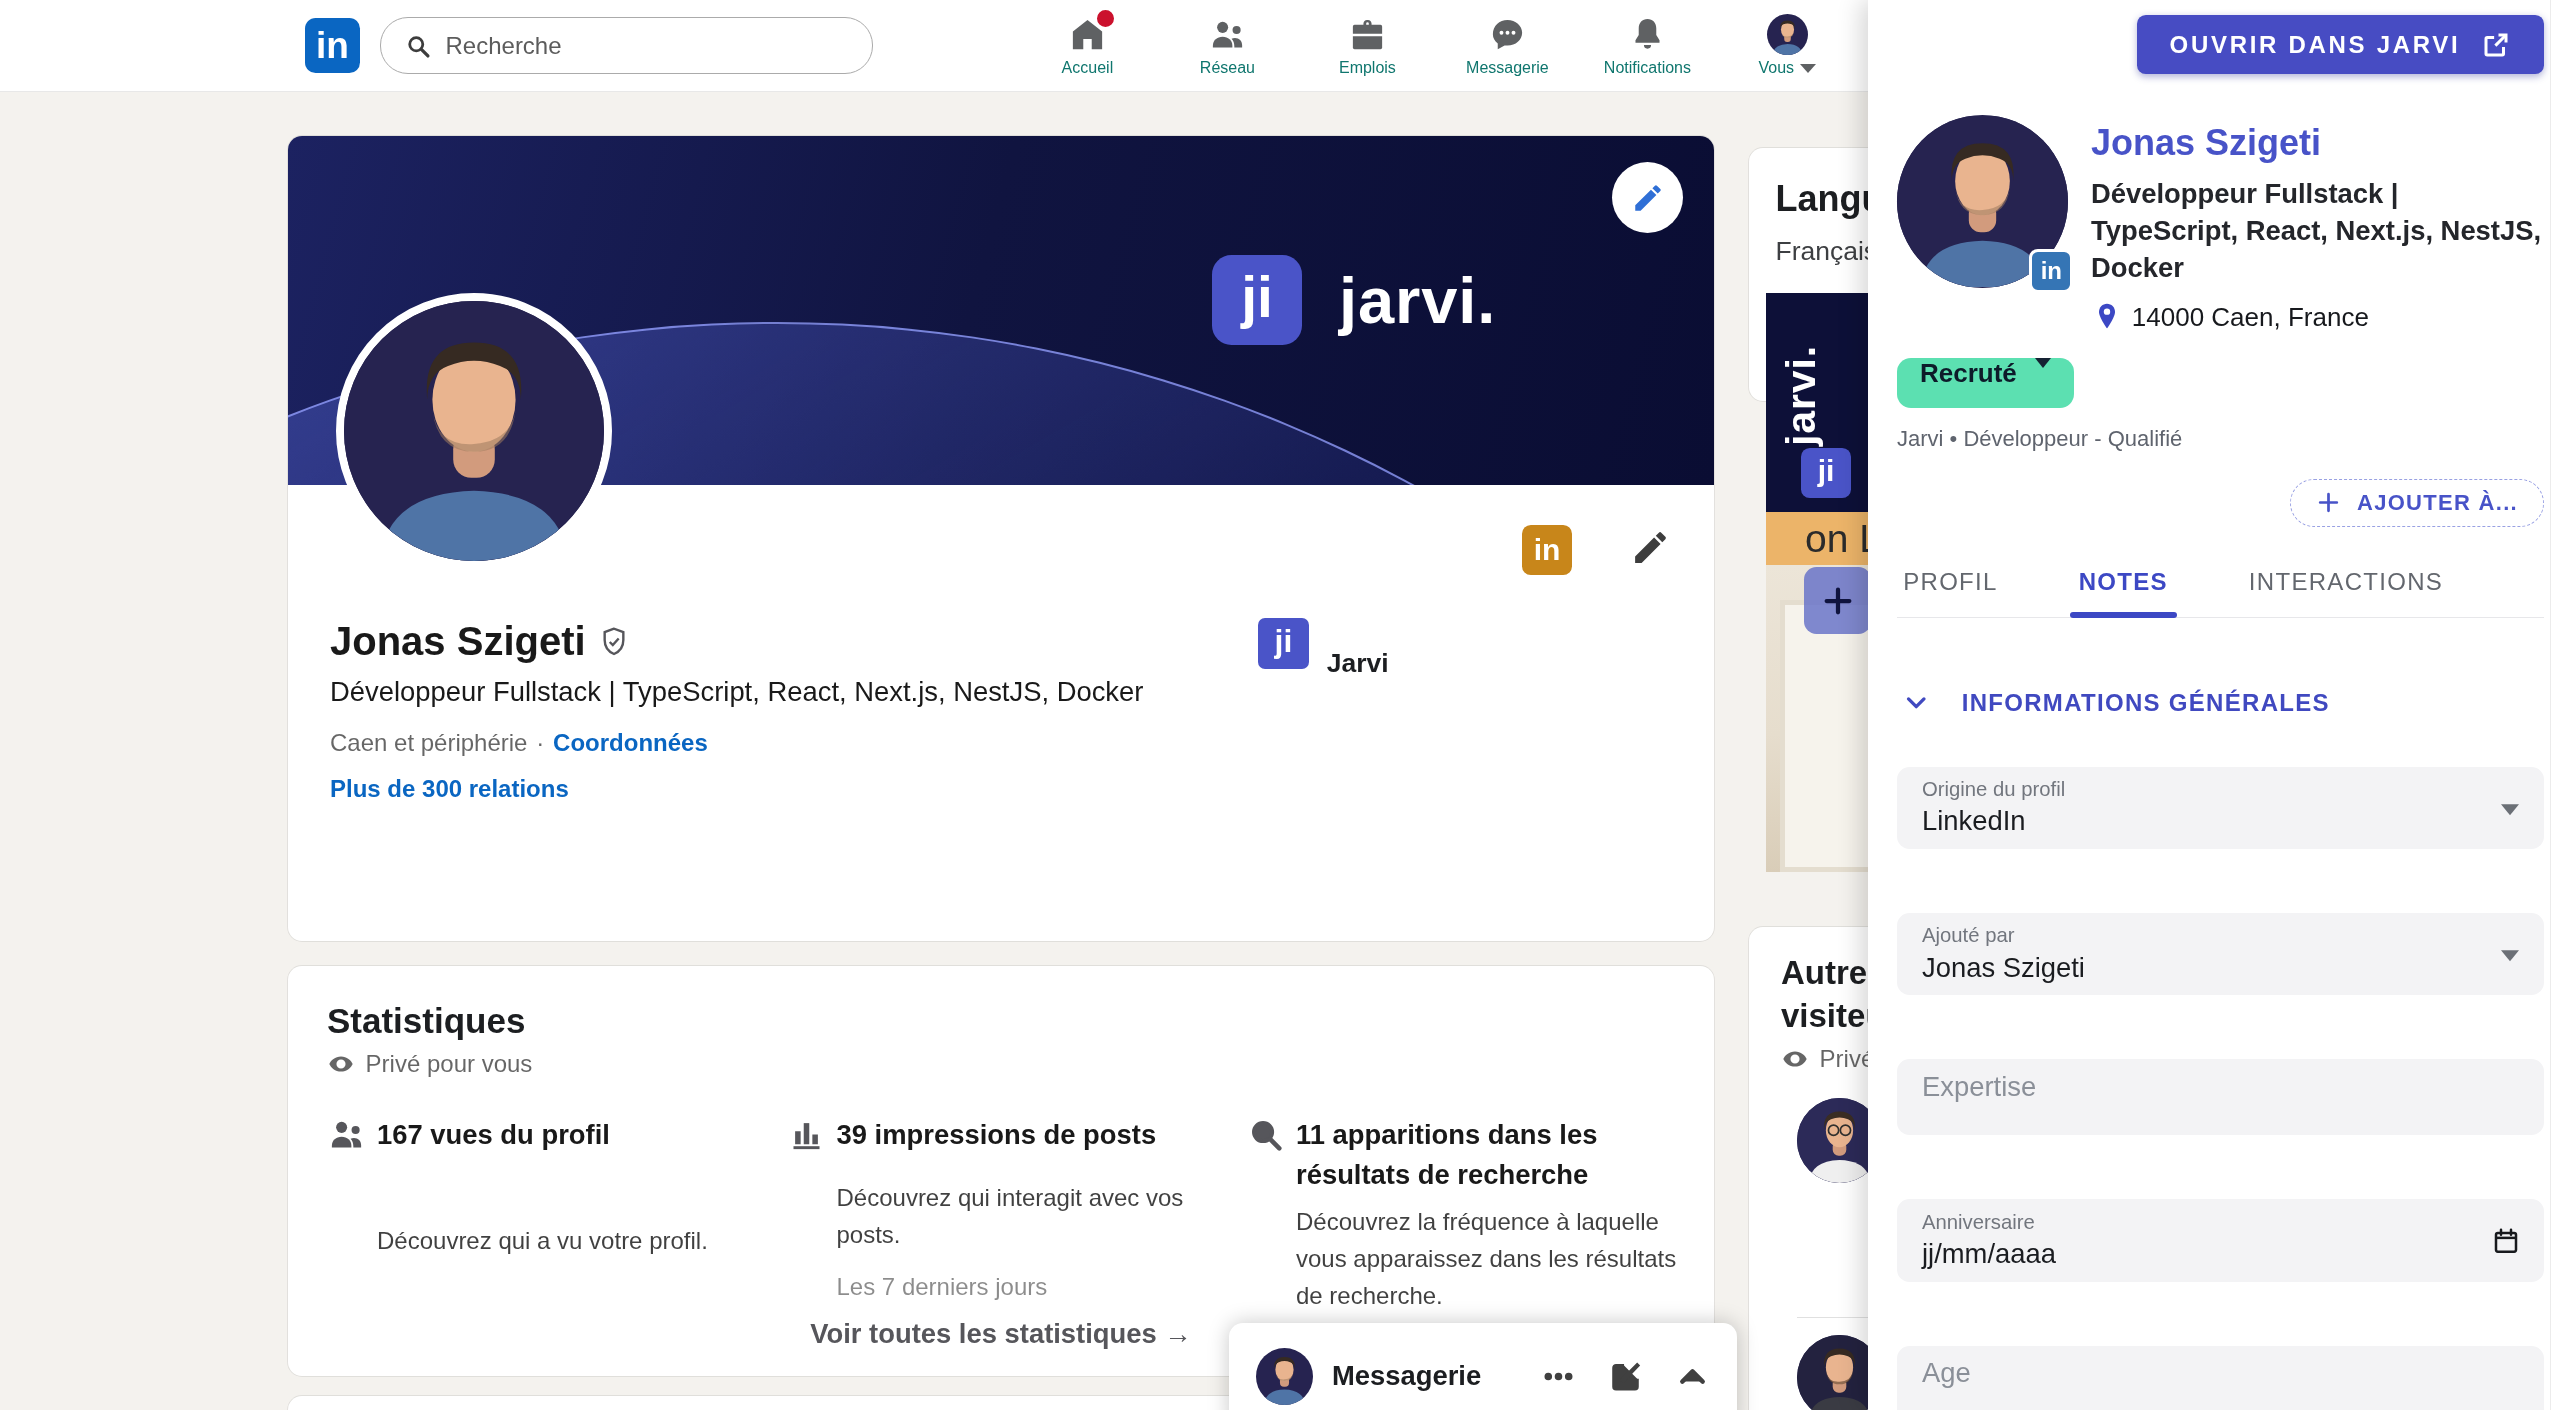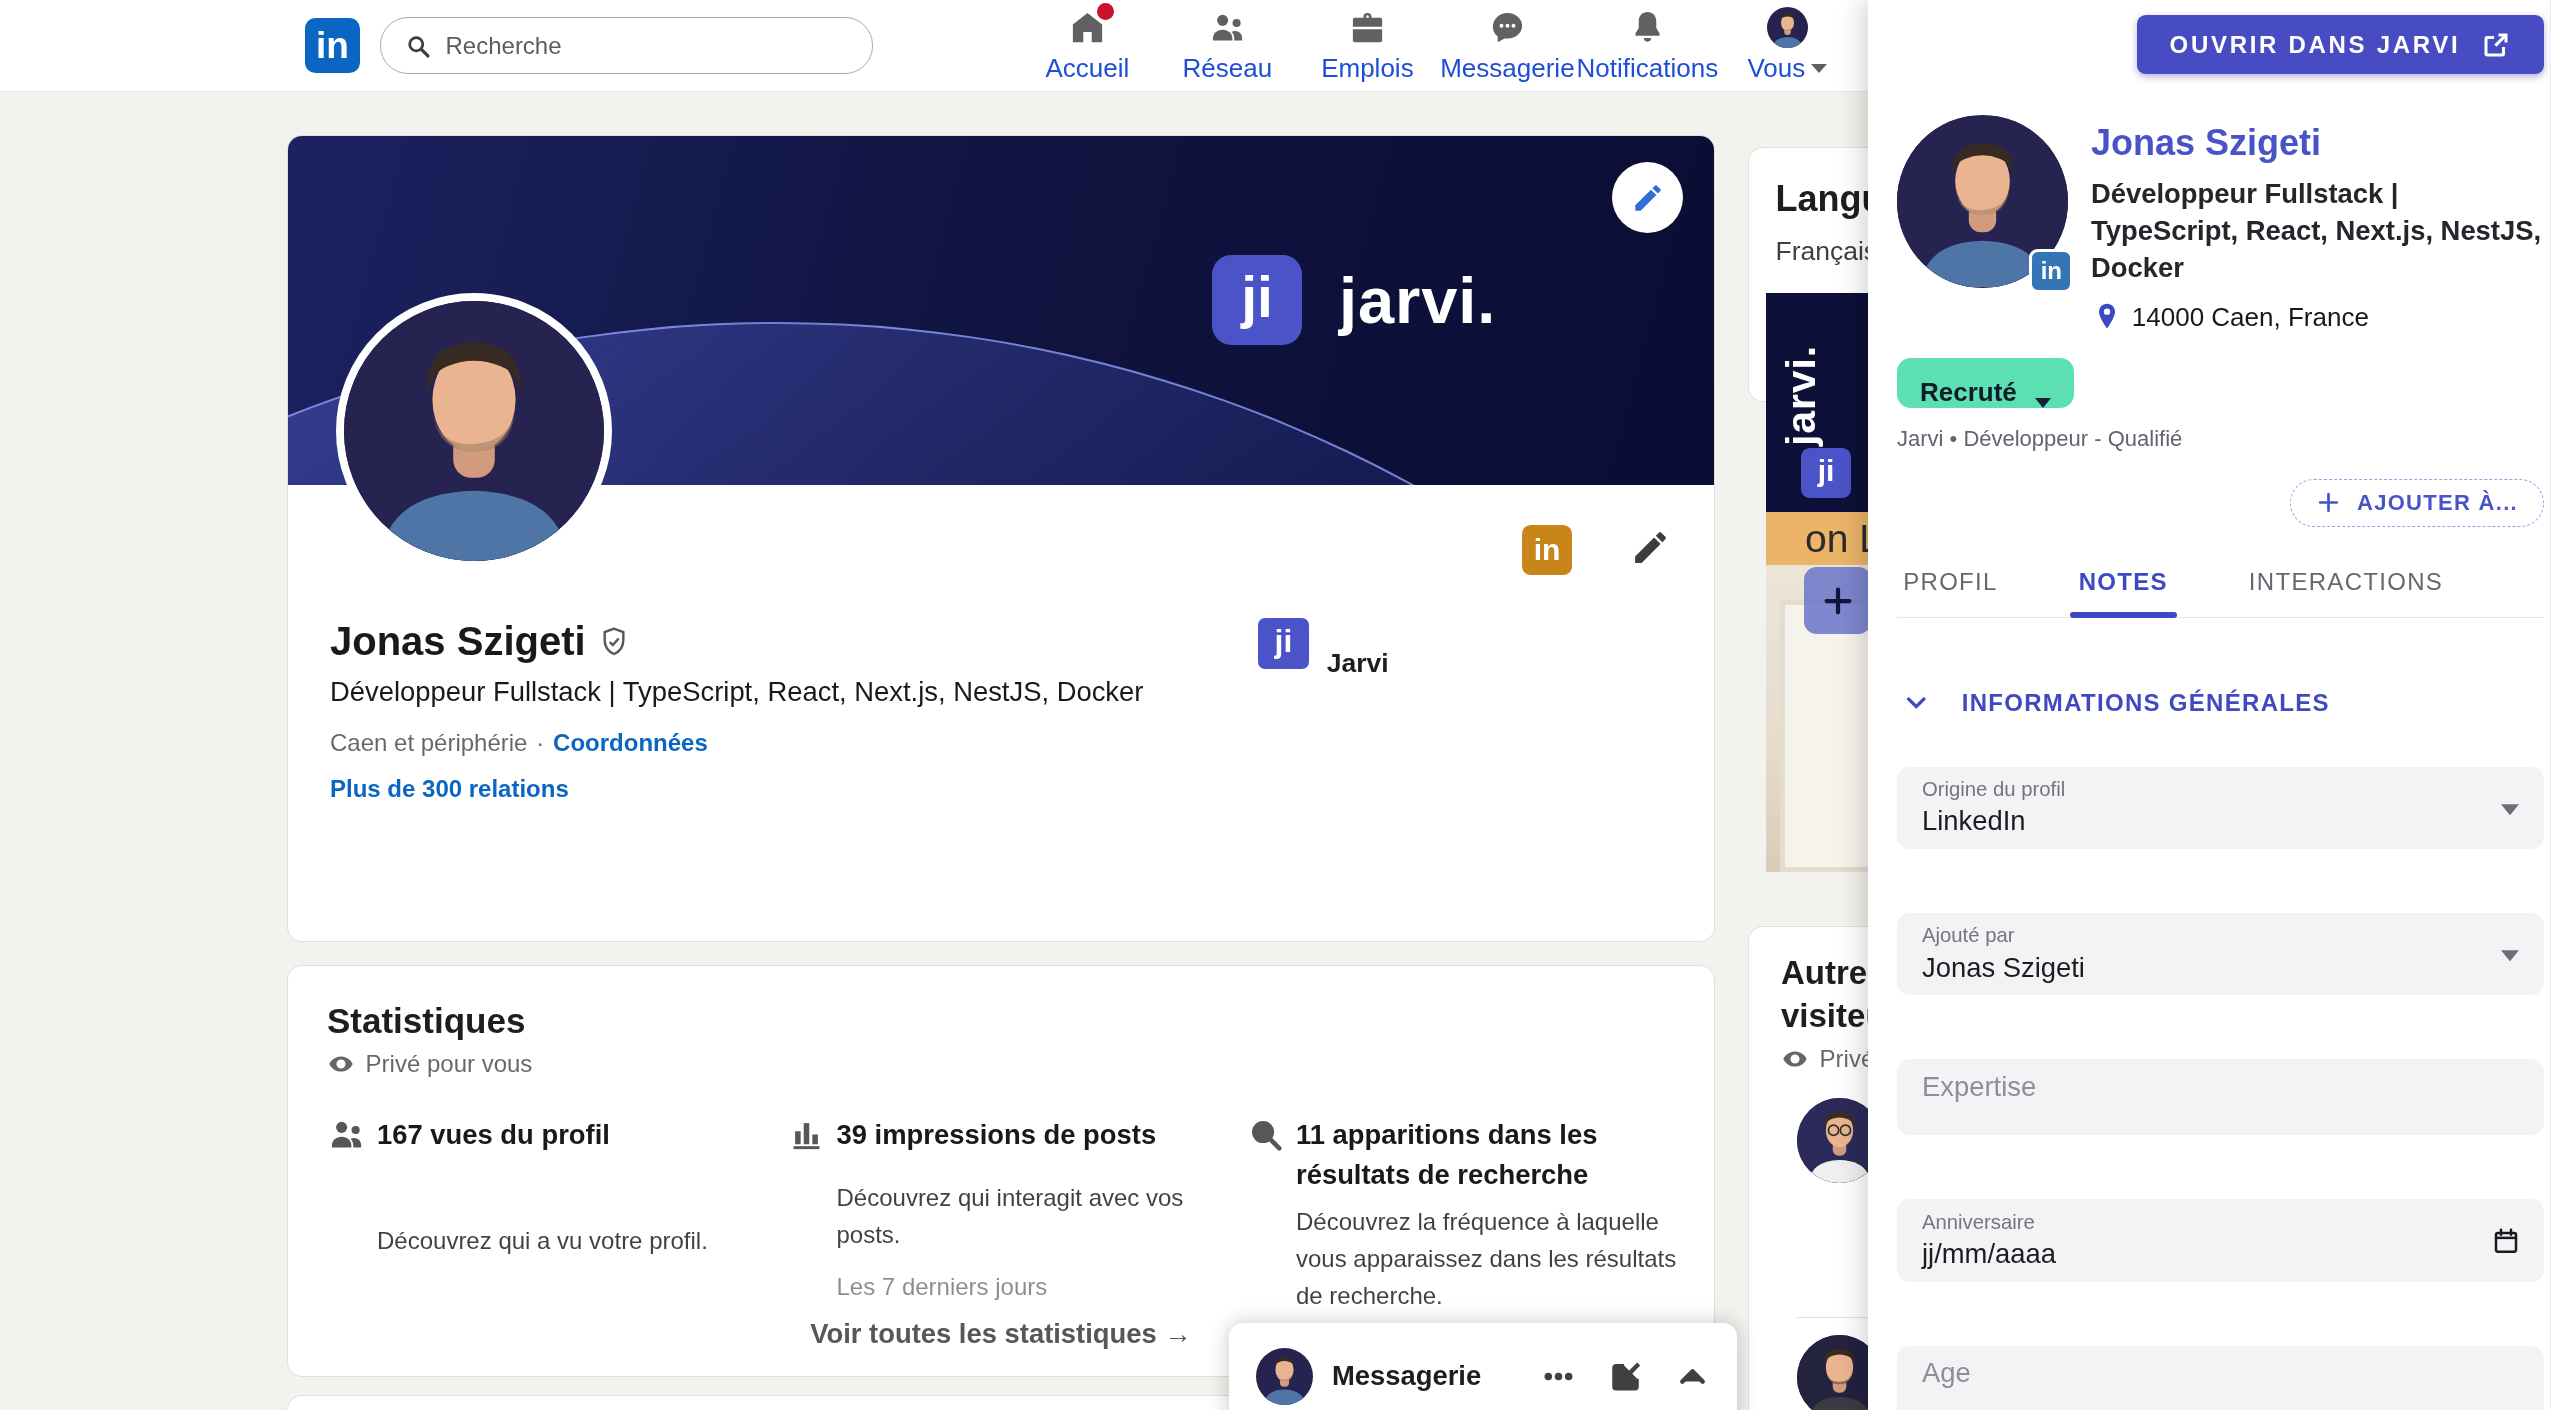--- a/index.html
+++ b/index.html
@@ -14,21 +14,21 @@
   .topnav { position:absolute; top:0; left:0; width:1868px; height:92px; background:#fff; border-bottom:0.9px solid #e8e8e8; display:flex; align-items:center; z-index:3; }
   .li-logo { width:55px; height:55px; margin-left:305px; background:#0a66c2; border-radius:10.6px; color:#fff; font-weight:800; font-size:37px; display:flex; align-items:center; justify-content:center; flex:none; }
   .search-pill { margin-left:19.5px; width:493px; height:57px; border:1.3px solid #ababab; border-radius:28px; background:#fff; display:flex; align-items:center; padding:0 23px; gap:14px; }
   .search-pill svg { width:28px; height:28px; stroke:#3d3d3d; flex:none; }
   .search-pill input { border:none; outline:none; font-size:24px; color:#3b3b3b; width:100%; font-family:inherit; background:transparent; }
   .search-pill input::placeholder { color:#5c5c5c; }
   .nav-items { margin-left:auto; margin-right:10.6px; display:flex; height:92px; }
   .nav-item { width:140px; height:92px; display:flex; flex-direction:column; align-items:center; justify-content:center; gap:4.4px; cursor:pointer; }
   .nav-item .ic { position:relative; width:41px; height:41px; display:flex; align-items:center; justify-content:center; }
   .nav-item .ic svg { width:39px; height:39px; fill:#5f6163; }
-  .nav-item .lbl { font-size:26px; color:#1d4ed8; display:flex; align-items:center; gap:6.2px; }
+  .nav-item .lbl { font-size:16px; color:#0f766e; display:flex; align-items:center; gap:6.2px; }
   .nav-badge { position:absolute; top:-7px; right:-8.8px; width:23px; height:23px; background:#cb112d; border:3.5px solid #fff; border-radius:50%; }
   .nav-avatar { width:41px; height:41px; border-radius:50%; overflow:hidden; }
   .caret-down { width:0; height:0; border-left:8px solid transparent; border-right:8px solid transparent; border-top:9.7px solid #5f6163; display:inline-block; }
 
   
   .content { position:absolute; top:136px; left:288px; display:flex; gap:35px; }
   .main-col { width:1426px; display:flex; flex-direction:column; }
   .card { background:#fff; border-radius:14px; box-shadow:0 0 0 0.9px rgba(0,0,0,0.08); }
 
   
@@ -123,21 +123,21 @@
   .person { margin-top:41px; display:flex; }
   .p-avatar-wrap { position:relative; width:171px; height:173px; flex:none; }
   .p-avatar { width:171px; height:173px; border-radius:50%; overflow:hidden; background:#262350; }
   .p-in-badge { position:absolute; right:-5.3px; bottom:-5.3px; width:44px; height:44px; border-radius:8.8px; background:#3575b5; border:3.5px solid #fff; color:#fff; font-weight:800; font-size:24px; display:flex; align-items:center; justify-content:center; }
   .p-info { margin-left:23px; padding-top:7px; width:451px; }
   .p-name { font-size:36px; font-weight:700; color:#4853c8; }
   .p-headline { margin-top:12.4px; font-size:27.4px; font-weight:700; color:#24262b; line-height:1.35; }
   .p-loc { margin-top:14px; display:flex; align-items:center; gap:8.8px; font-size:26px; color:#17191d; }
   .p-loc svg { width:32px; height:32px; flex:none; }
 
-  .status-badge { margin-top:25px; display:inline-flex; align-items:flex-end; gap:17.7px; height:50px; padding:0 23px; border-radius:14px; background:#5ce0b1; cursor:pointer; }
+  .status-badge { margin-top:25px; display:inline-flex; align-items:flex-start; gap:17.7px; height:50px; padding:0 23px; border-radius:14px; background:#5ce0b1; cursor:pointer; }
   .status-badge .st-lbl { font-size:26px; font-weight:600; color:#0d1b2a; }
   .status-badge .tri { width:0; height:0; border-left:8.8px solid transparent; border-right:8.8px solid transparent; border-top:10.6px solid #152233; }
   .status-line { margin-top:17.7px; font-size:22px; color:#5f646e; }
 
   .addto-row { display:flex; justify-content:flex-end; margin-top:26.5px; }
   .addto-btn { display:flex; align-items:center; gap:16px; height:48px; padding:0 25px; border-radius:24px; border:1.8px dashed #99a1e3; background:#fff; color:#4853c8; font-family:inherit; font-size:22px; font-weight:700; letter-spacing:1.3px; cursor:pointer; }
   .addto-btn svg { width:25px; height:25px; stroke:#4853c8; }
 
   .tabs { margin-top:41px; display:flex; border-bottom:1.8px solid #e7e7ea; padding-left:6.2px; }
   .tab { position:relative; margin-right:81px; padding-bottom:21px; font-size:24px; letter-spacing:1.3px; color:#63676e; font-weight:500; cursor:pointer; background:none; border:none; font-family:inherit; }

